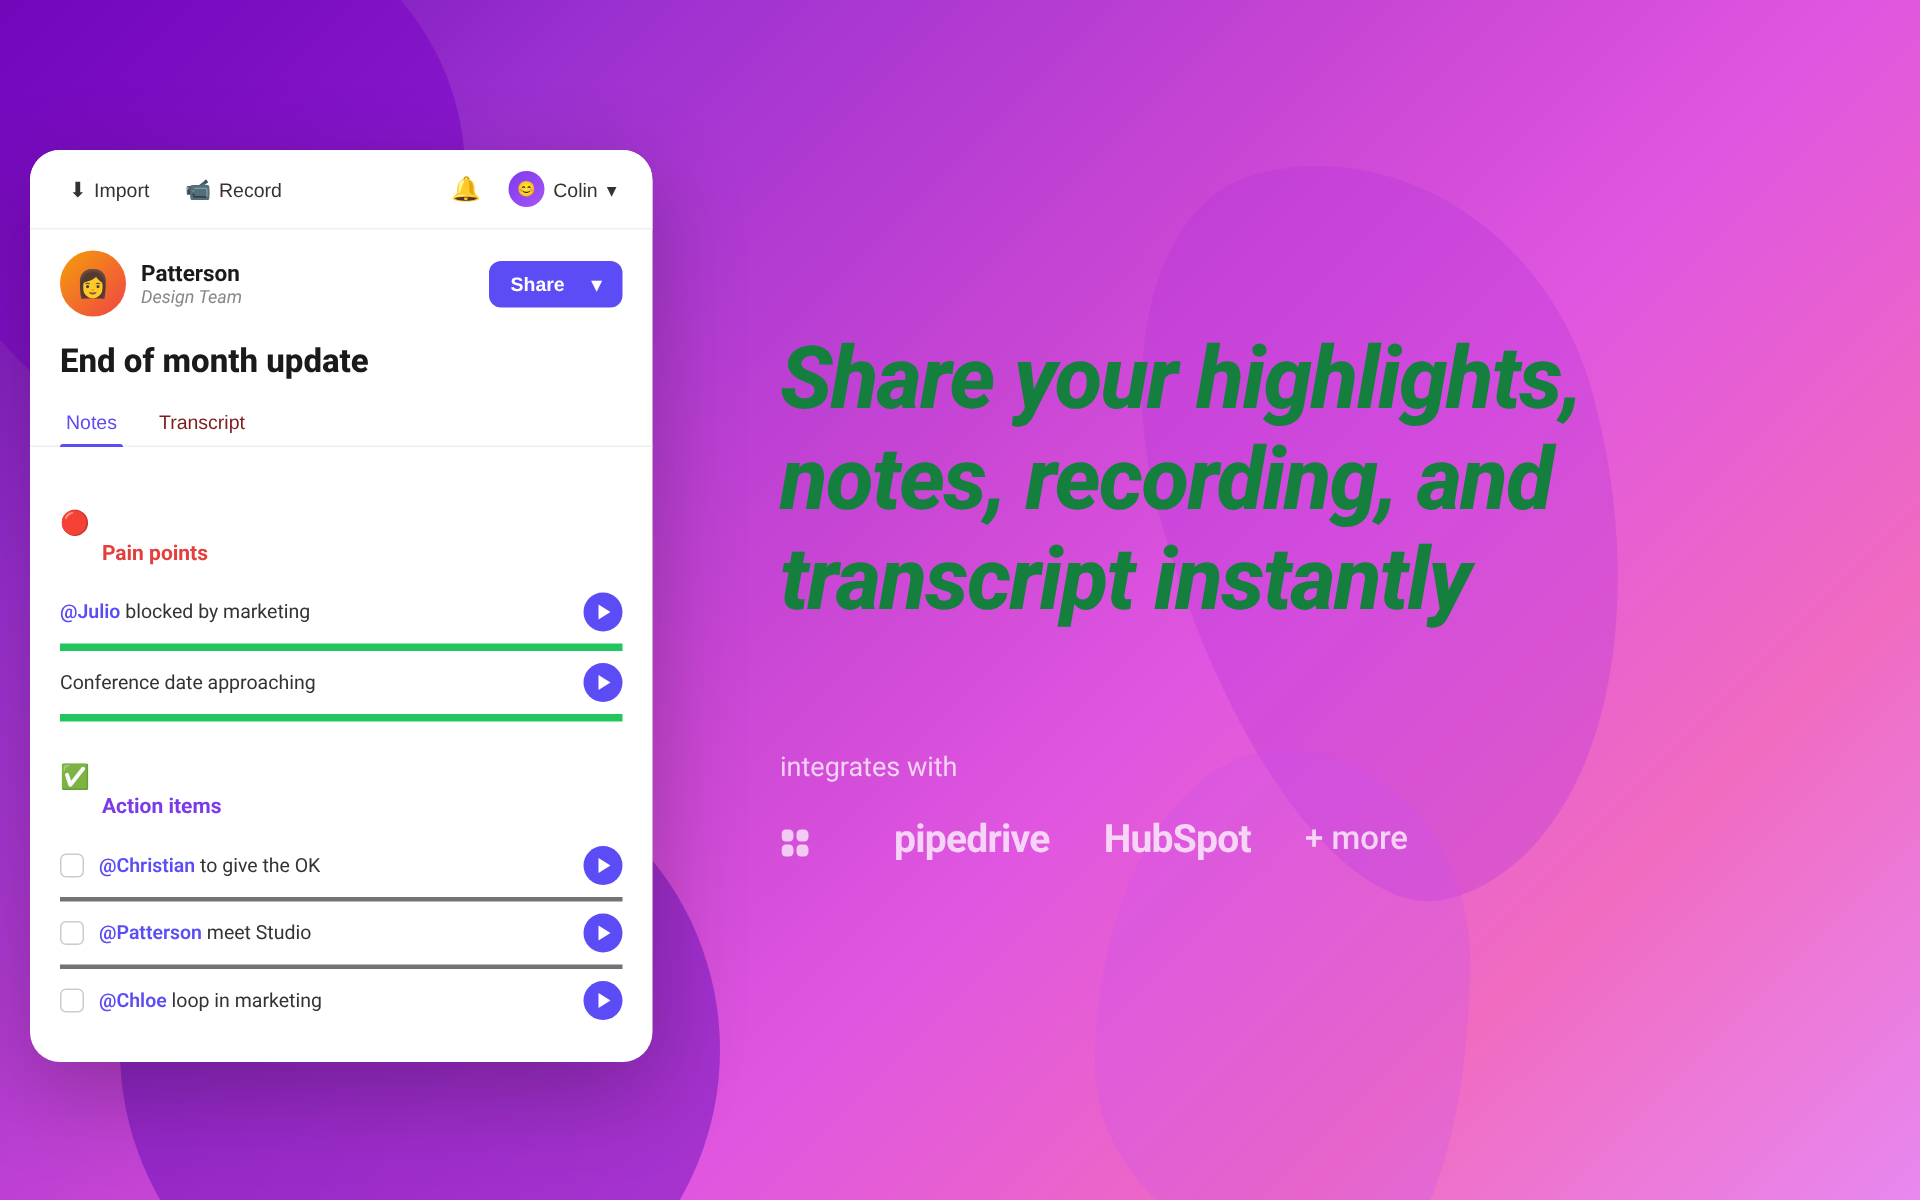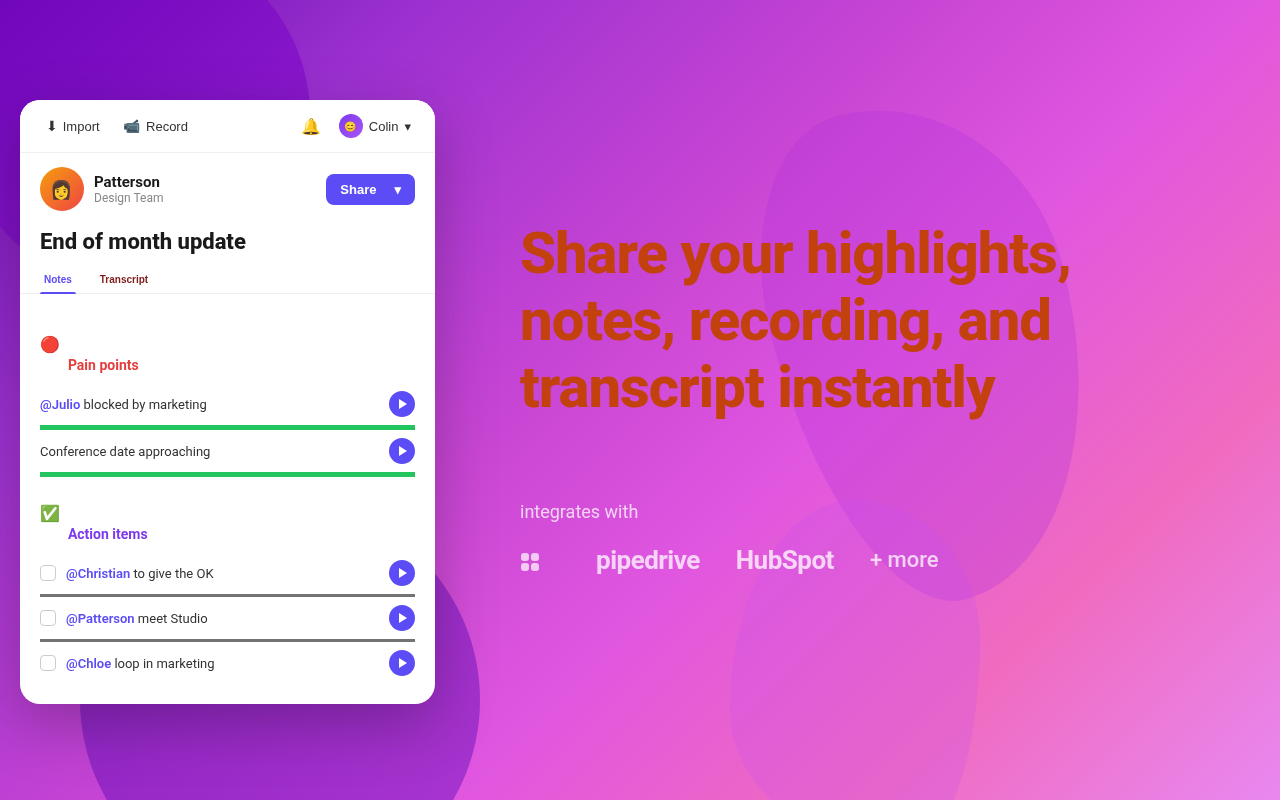--- a/index.html
+++ b/index.html
@@ -73,24 +73,25 @@
       z-index: 2;
       display: flex;
       flex-direction: column;
       justify-content: center;
       padding: 60px 80px;
     }
 
     .headline {
       font-size: 58px;
       font-weight: 800;
-      color: #c2410c;
+      color: #15803d;
       line-height: 1.15;
       margin-bottom: 50px;
       letter-spacing: -1px;
+      font-style: italic;
     }
 
     .integrates-label {
       font-size: 18px;
       color: rgba(255,255,255,0.75);
       margin-bottom: 18px;
       font-weight: 400;
       margin-top: 30px;
     }
 
@@ -220,20 +221,21 @@
 
     .user-name {
       font-size: 15px;
       font-weight: 700;
       color: #1a1a1a;
     }
 
     .user-team {
       font-size: 12px;
       color: #888;
+      font-style: italic;
     }
 
     .share-btn {
       display: flex;
       align-items: center;
       gap: 18px;
       background: #5b4cf5;
       color: white;
       border: none;
       border-radius: 8px;
@@ -254,22 +256,22 @@
     
     .tabs {
       display: flex;
       gap: 0;
       padding: 0 20px;
       border-bottom: 1px solid #eee;
       margin-bottom: 0;
     }
 
     .tab {
-      font-size: 10px;
-      font-weight: 700;
+      font-size: 13px;
+      font-weight: 400;
       padding: 8px 4px;
       margin-right: 20px;
       border: none;
       background: transparent;
       cursor: pointer;
       color: #333;
       position: relative;
     }
 
     .tab.active {

